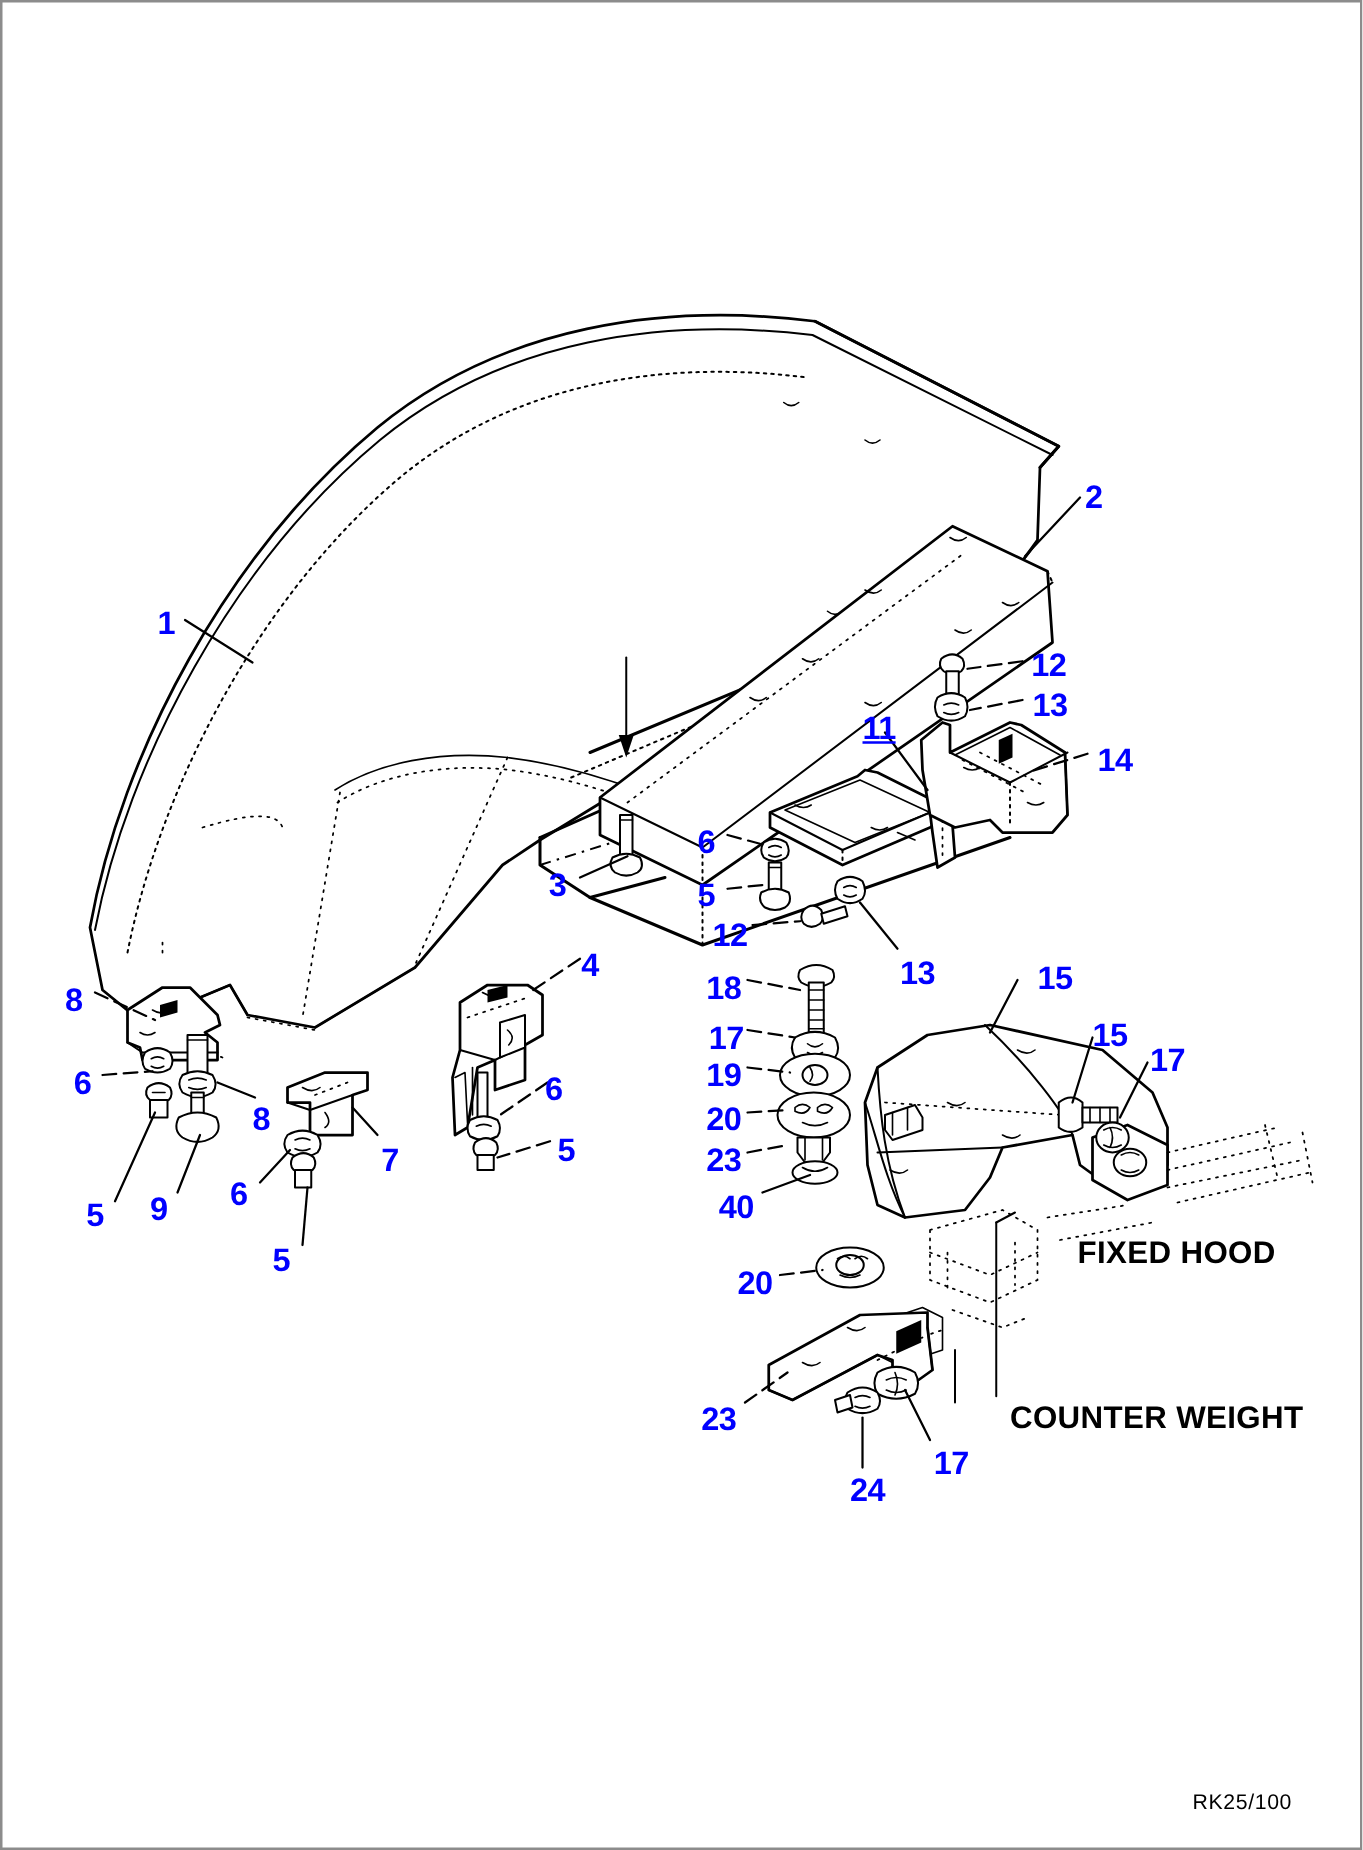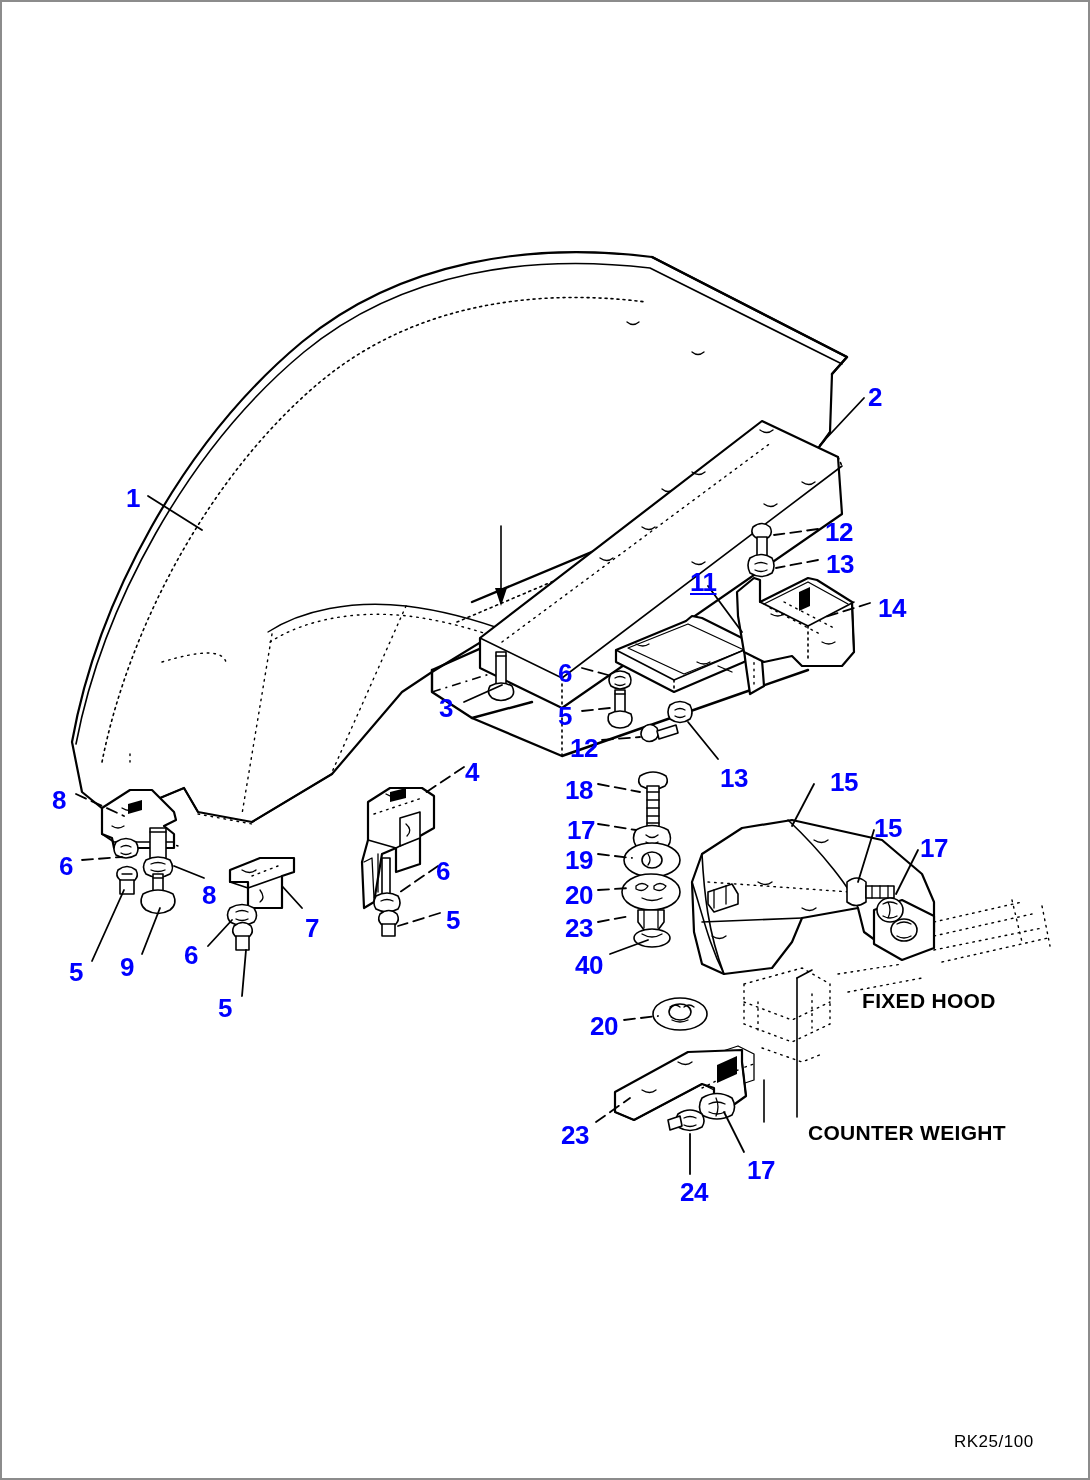--- a/index.html
+++ b/index.html
@@ -33,21 +33,21 @@
     font-size: 26px;
     line-height: 1;
     letter-spacing: -0.5px;
     user-select: none;
   }
   .textlabel {
     position: absolute;
     color: #000000;
     font-family: "Liberation Sans", sans-serif;
     font-weight: bold;
-    font-size: 21px;
+    font-size: 25px;
     line-height: 1;
     letter-spacing: 0.3px;
     white-space: nowrap;
   }
   .sheetcode {
     position: absolute;
     color: #000000;
     font-family: "Liberation Sans", sans-serif;
     font-size: 17px;
     letter-spacing: 0.5px;

